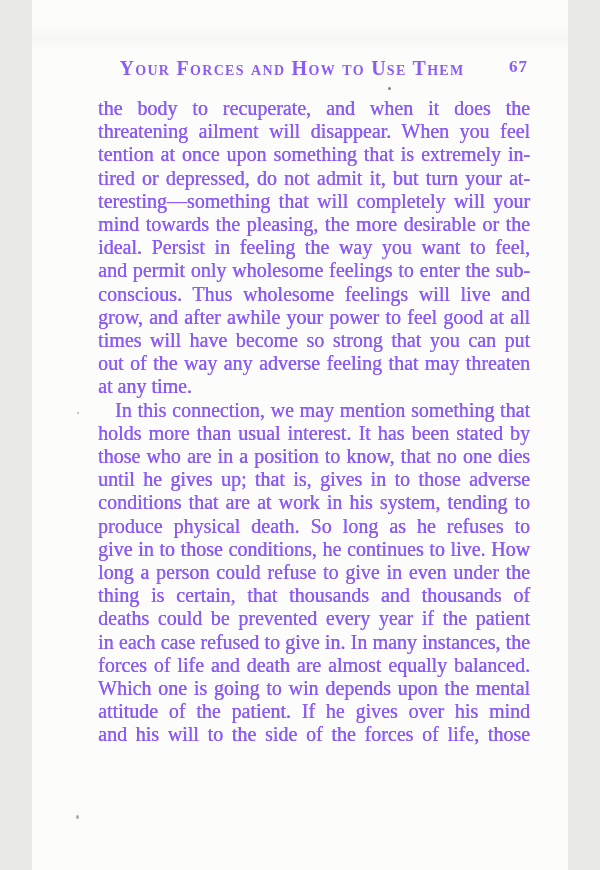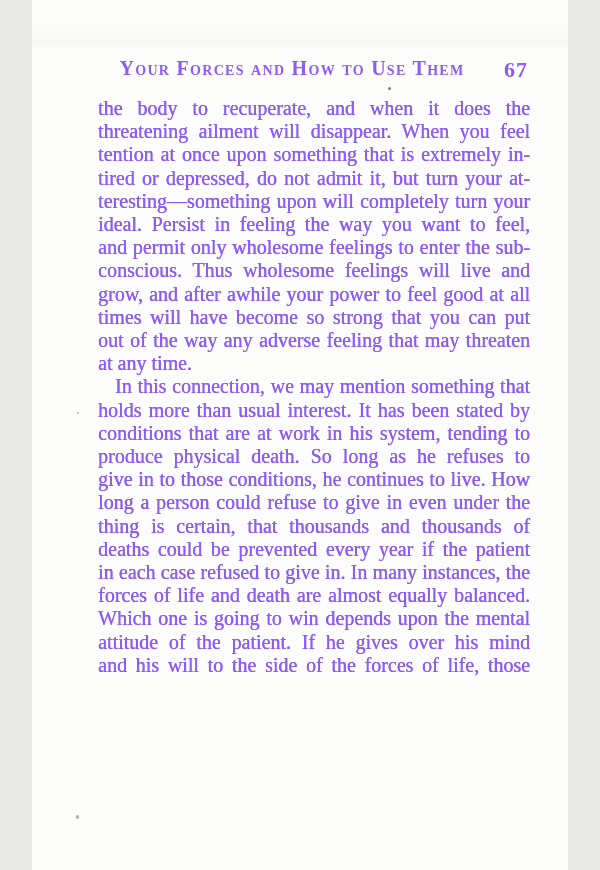--- a/index.html
+++ b/index.html
@@ -31,21 +31,21 @@
   }
   .running-title{
     display:inline-block;
     transform:translateX(-22px); 
   }
   .folio{
     position:absolute;
     right:2px;top:0;
     font-variant:normal;
     font-weight:700;
-    font-size:22px;
+    font-size:17px;
     letter-spacing:1px;
   }
   .text-block{
     position:absolute;
     left:66px;top:97px;width:432px;
     font-size:20px;
     line-height:23.2px;
     text-shadow:0.35px 0 0 currentColor; 
   }
   .para{margin:0;}
@@ -76,32 +76,35 @@
   <span class="ink-dot dot-header"></span>
   <span class="ink-dot dot-margin"></span>
   <span class="ink-dot dot-bottom"></span>
 
   <main class="text-block">
       <div class="para">
         <div class="line">the body to recuperate, and when it does the</div>
         <div class="line">threatening ailment will disappear. When you feel</div>
         <div class="line">tention at once upon something that is extremely in-</div>
         <div class="line">tired or depressed, do not admit it, but turn your at-</div>
-        <div class="line">teresting—something upon will completely turn your</div>
+        <div class="line">teresting—something that will completely will your</div>
+        <div class="line">mind towards the pleasing, the more desirable or the</div>
         <div class="line">ideal. Persist in feeling the way you want to feel,</div>
         <div class="line">and permit only wholesome feelings to enter the sub-</div>
         <div class="line">conscious. Thus wholesome feelings will live and</div>
         <div class="line">grow, and after awhile your power to feel good at all</div>
         <div class="line">times will have become so strong that you can put</div>
         <div class="line">out of the way any adverse feeling that may threaten</div>
         <div class="line ragged">at any time.</div>
       </div>
       <div class="para">
         <div class="line indent">In this connection, we may mention something that</div>
         <div class="line">holds more than usual interest. It has been stated by</div>
+        <div class="line">those who are in a position to know, that no one dies</div>
+        <div class="line">until he gives up; that is, gives in to those adverse</div>
         <div class="line">conditions that are at work in his system, tending to</div>
         <div class="line">produce physical death. So long as he refuses to</div>
         <div class="line">give in to those conditions, he continues to live. How</div>
         <div class="line">long a person could refuse to give in even under the</div>
         <div class="line">thing is certain, that thousands and thousands of</div>
         <div class="line">deaths could be prevented every year if the patient</div>
         <div class="line">in each case refused to give in. In many instances, the</div>
         <div class="line">forces of life and death are almost equally balanced.</div>
         <div class="line">Which one is going to win depends upon the mental</div>
         <div class="line">attitude of the patient. If he gives over his mind</div>

